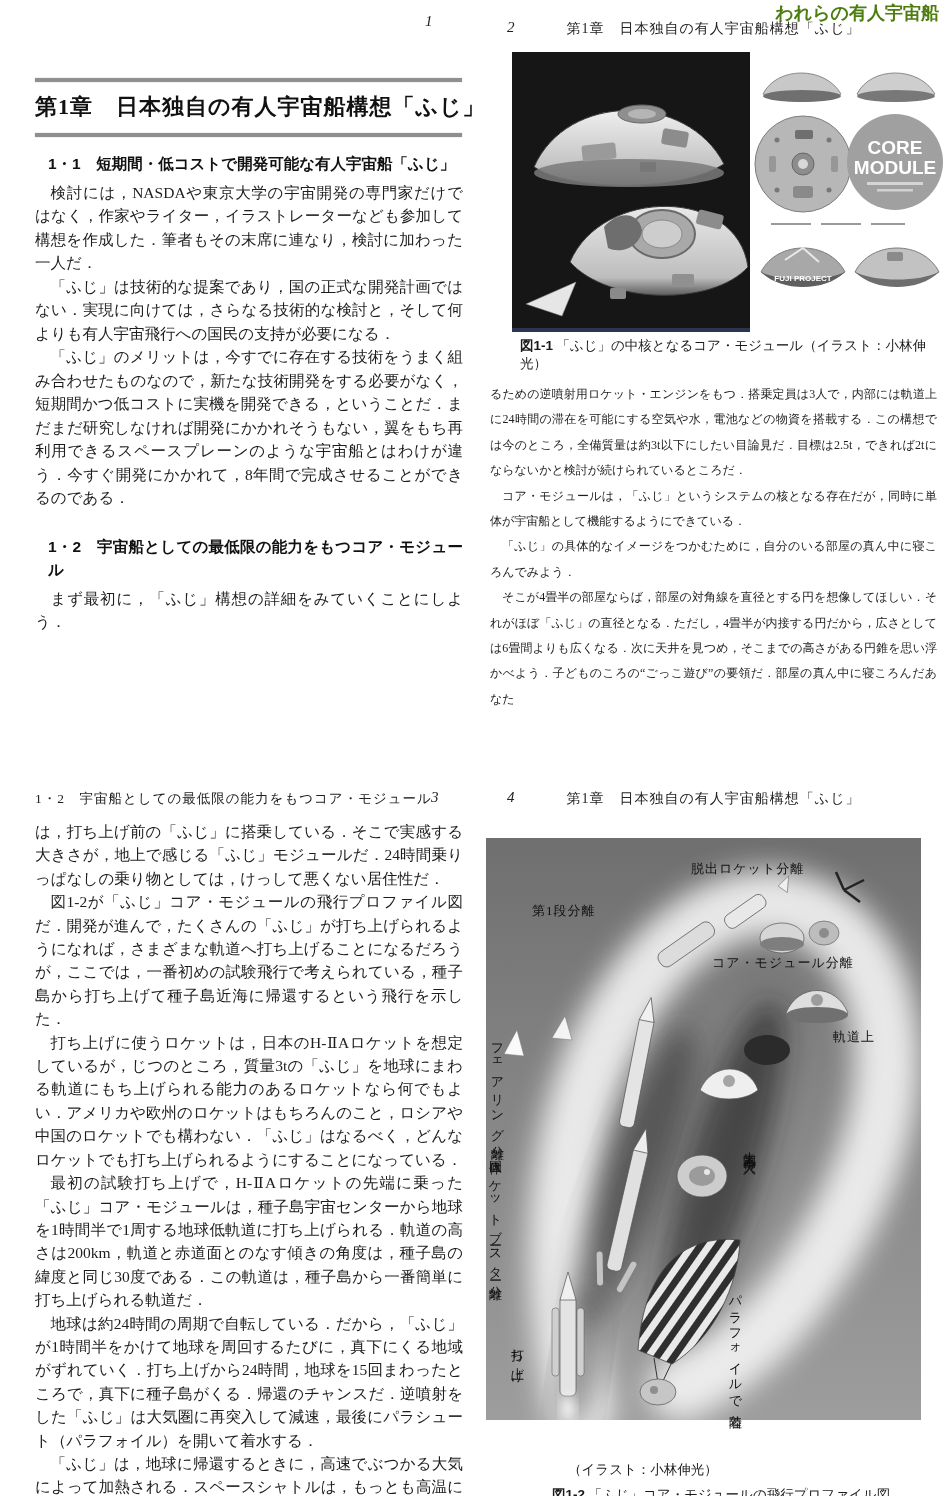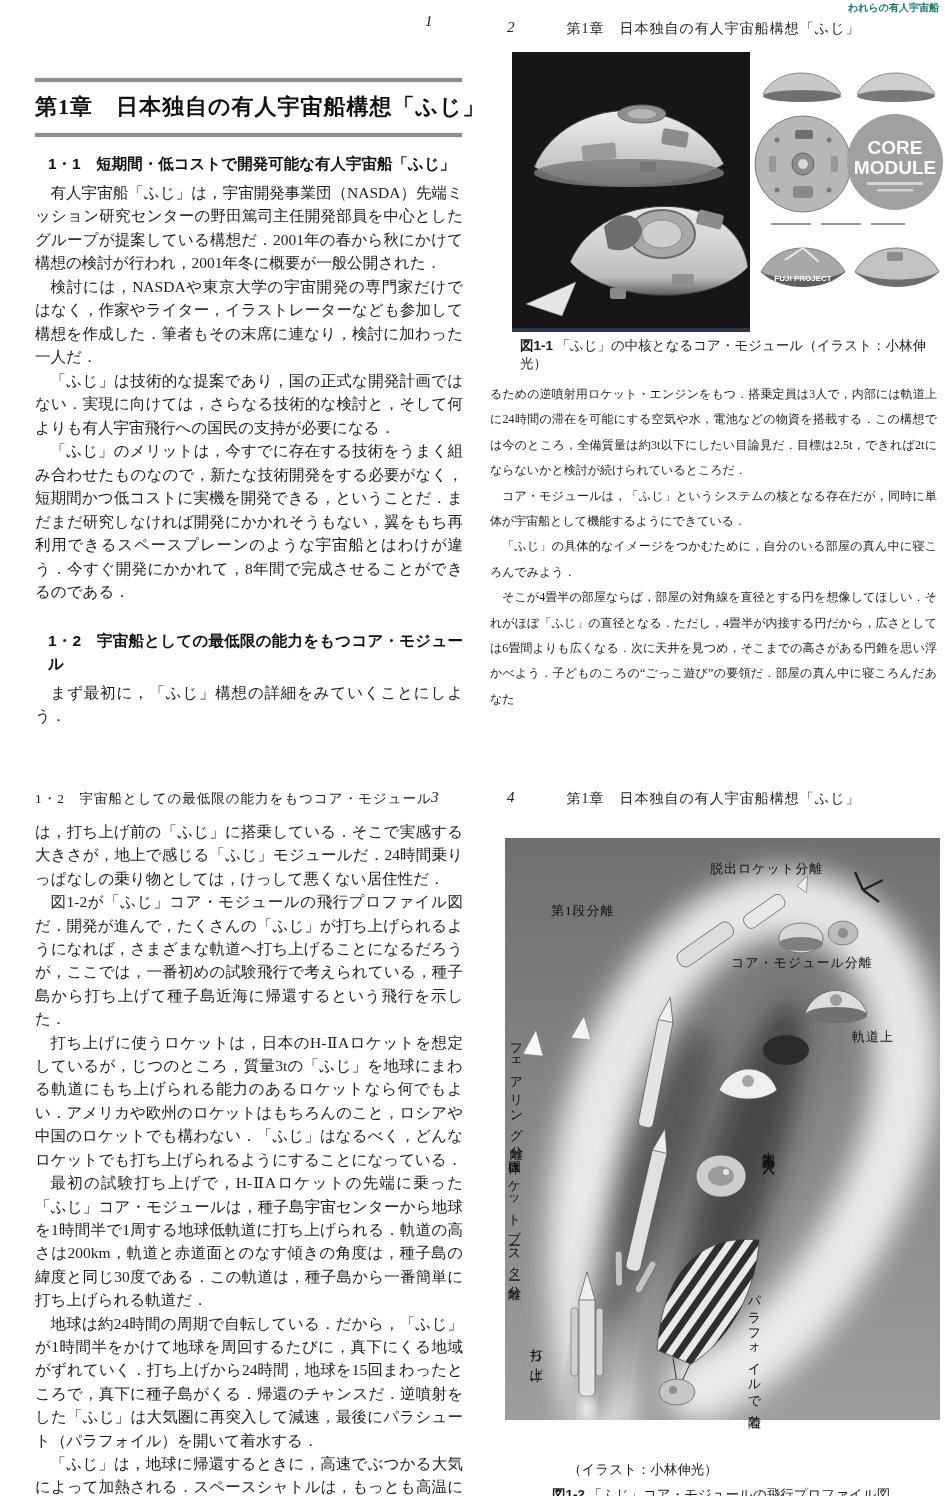--- a/index.html
+++ b/index.html
@@ -1,40 +1,40 @@
 <!DOCTYPE html>
 <html><head>
 <meta charset="utf-8">
 <style>
   html,body{margin:0;padding:0;}
   body{width:945px;height:1496px;background:#f4f4f2;}
   .sheet{position:relative;width:945px;height:1496px;background:#ffffff;overflow:hidden;
          font-family:"Liberation Serif","DejaVu Serif",serif;color:#1c1c1c;}
   .sans{font-family:"Liberation Sans","DejaVu Sans",sans-serif;}
   .abs{position:absolute;}
-  .corner-title{right:6px;top:1px;font-size:10px;font-weight:bold;color:#0f766e;margin-left:12px;}
+  .corner-title{right:6px;top:1px;font-size:18px;font-weight:bold;color:#4d7c0f;margin-left:12px;}
   .pnum{font-style:italic;font-size:15px;color:#222;}
   .runhead{font-size:14px;color:#222;letter-spacing:1px;white-space:nowrap;}
   
   .chapter-block{left:35px;top:78px;width:427px;}
   .rule{height:4px;background:#8f8f8f;box-shadow:0 0 1px #777;}
   .chapter-title{padding:10px 0 11px 0;font-size:22px;font-weight:bold;letter-spacing:1px;white-space:nowrap;color:#111;}
   
   .col{text-align:justify;color:#1d1d1d;}
   .col p{margin:0;text-indent:1em;}
   .col p.cont{text-indent:0;}
   .col h2{font-family:"Liberation Sans","DejaVu Sans",sans-serif;font-size:15.5px;margin:0 0 5px 13px;color:#111;}
   .p1col{left:35px;top:152px;width:428px;font-size:15.5px;line-height:23.5px;}
   .p1col h2.second{margin-top:25px;}
   .p2col{left:490px;top:382px;width:447px;font-size:12px;line-height:25.4px;}
   .p3col{left:35px;top:820px;width:428px;font-size:15.5px;line-height:23.4px;}
   .caption{font-size:13.5px;color:#1a1a1a;}
   .caption b{font-family:"Liberation Sans","DejaVu Sans",sans-serif;font-weight:bold;}
   
-  .fig2{left:505px;top:838px;width:415px;height:582px;}
+  .fig2{left:486px;top:838px;width:415px;height:582px;}
   .fig2 .lbl{position:absolute;font-size:13px;color:#111;letter-spacing:1px;white-space:nowrap;}
   .fig2 .vert{writing-mode:vertical-rl;text-orientation:upright;letter-spacing:2px;}
   .figwrap{left:512px;top:52px;width:433px;height:280px;text-align:right;}
 </style>
 </head>
 <body>
 
 <div class="sheet">
 
   <div class="abs corner-title sans">われらの有人宇宙船</div>
@@ -42,21 +42,20 @@
   <div class="abs pnum" style="left:425px;top:13px;">1</div>
 
   <div class="abs chapter-block">
     <div class="rule"></div>
     <div class="chapter-title">第1章　日本独自の有人宇宙船構想「ふじ」</div>
     <div class="rule"></div>
   </div>
 
   <div class="abs col p1col">
     <h2>1・1　短期間・低コストで開発可能な有人宇宙船「ふじ」</h2>
-    <p>有人宇宙船「ふじ」は，宇宙開発事業団（NASDA）先端ミッション研究センターの野田篤司主任開発部員を中心としたグループが提案している構想だ．2001年の春から秋にかけて構想の検討が行われ，2001年冬に概要が一般公開された．</p>
     <p>検討には，NASDAや東京大学の宇宙開発の専門家だけではなく，作家やライター，イラストレーターなども参加して構想を作成した．筆者もその末席に連なり，検討に加わった一人だ．</p>
     <p>「ふじ」は技術的な提案であり，国の正式な開発計画ではない．実現に向けては，さらなる技術的な検討と，そして何よりも有人宇宙飛行への国民の支持が必要になる．</p>
     <p>「ふじ」のメリットは，今すでに存在する技術をうまく組み合わせたものなので，新たな技術開発をする必要がなく，短期間かつ低コストに実機を開発できる，ということだ．まだまだ研究しなければ開発にかかれそうもない，翼をもち再利用できるスペースプレーンのような宇宙船とはわけが違う．今すぐ開発にかかれて，8年間で完成させることができるのである．</p>
     <h2 class="second">1・2　宇宙船としての最低限の能力をもつコア・モジュール</h2>
     <p>まず最初に，「ふじ」構想の詳細をみていくことにしよう．</p>
   </div>
 
   <div class="abs pnum" style="left:507px;top:19px;">2</div>
   <div class="abs runhead" style="left:490px;top:20px;width:447px;text-align:center;">第1章　日本独自の有人宇宙船構想「ふじ」</div>
 

